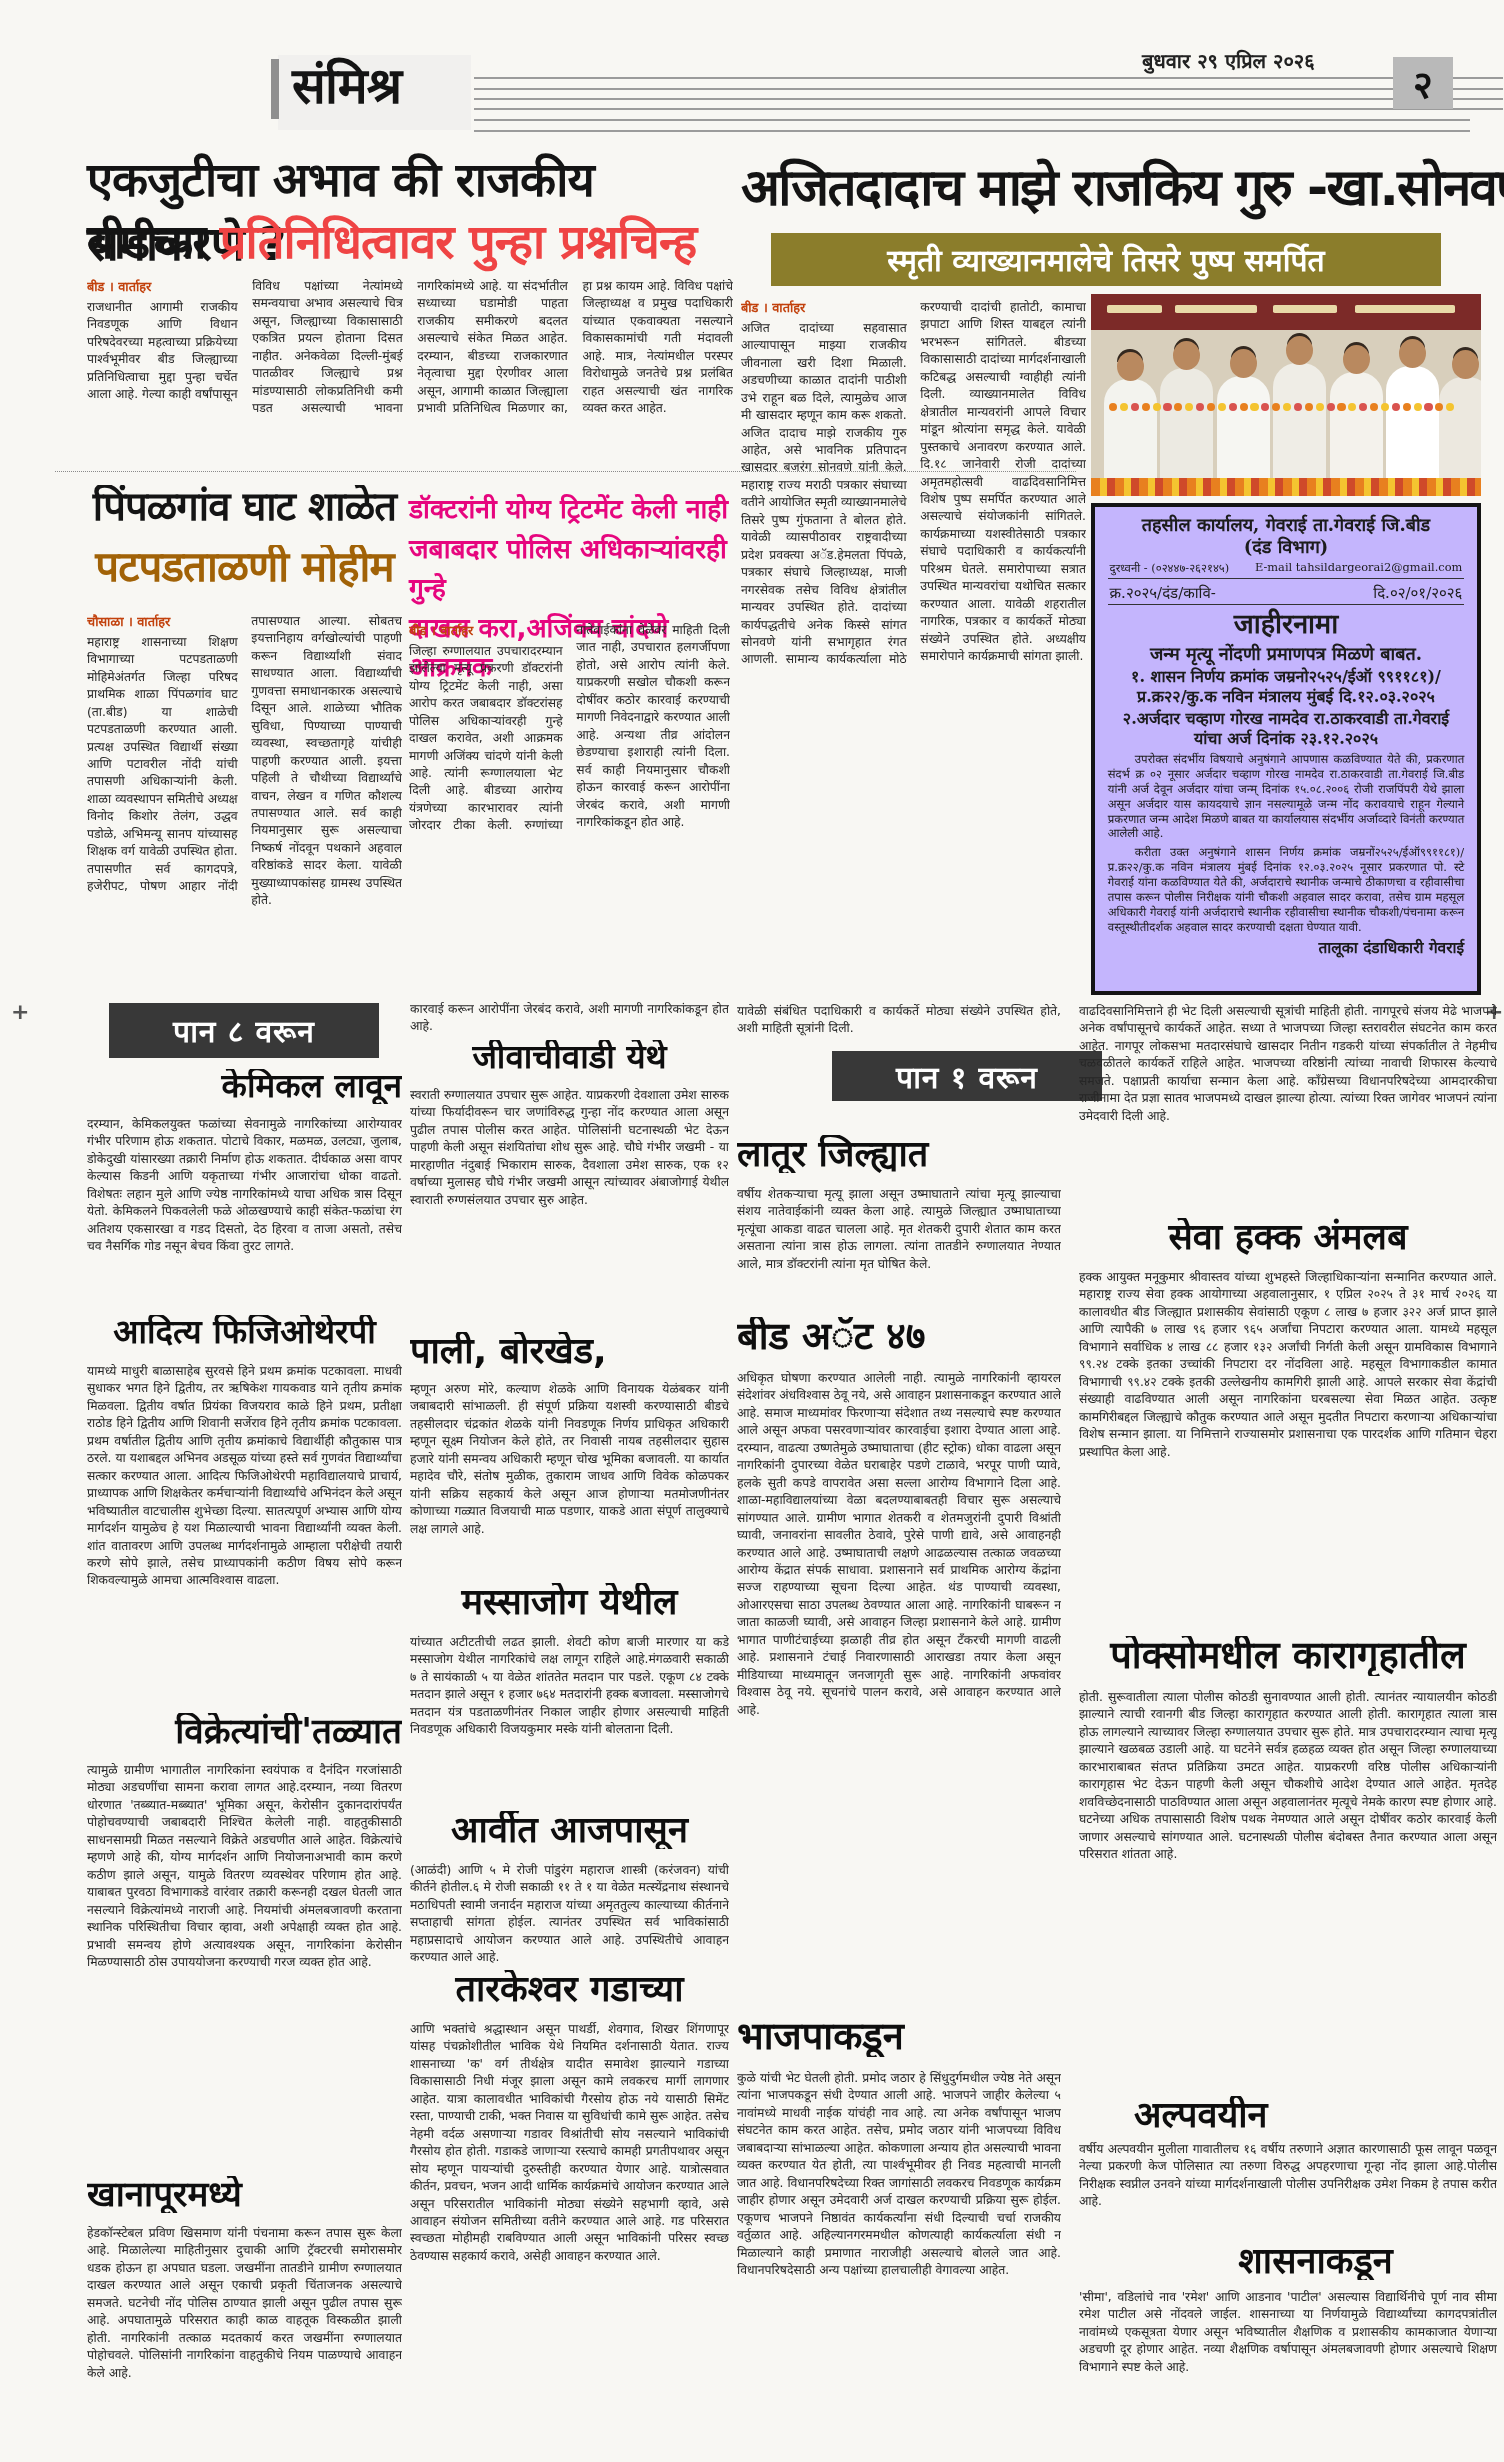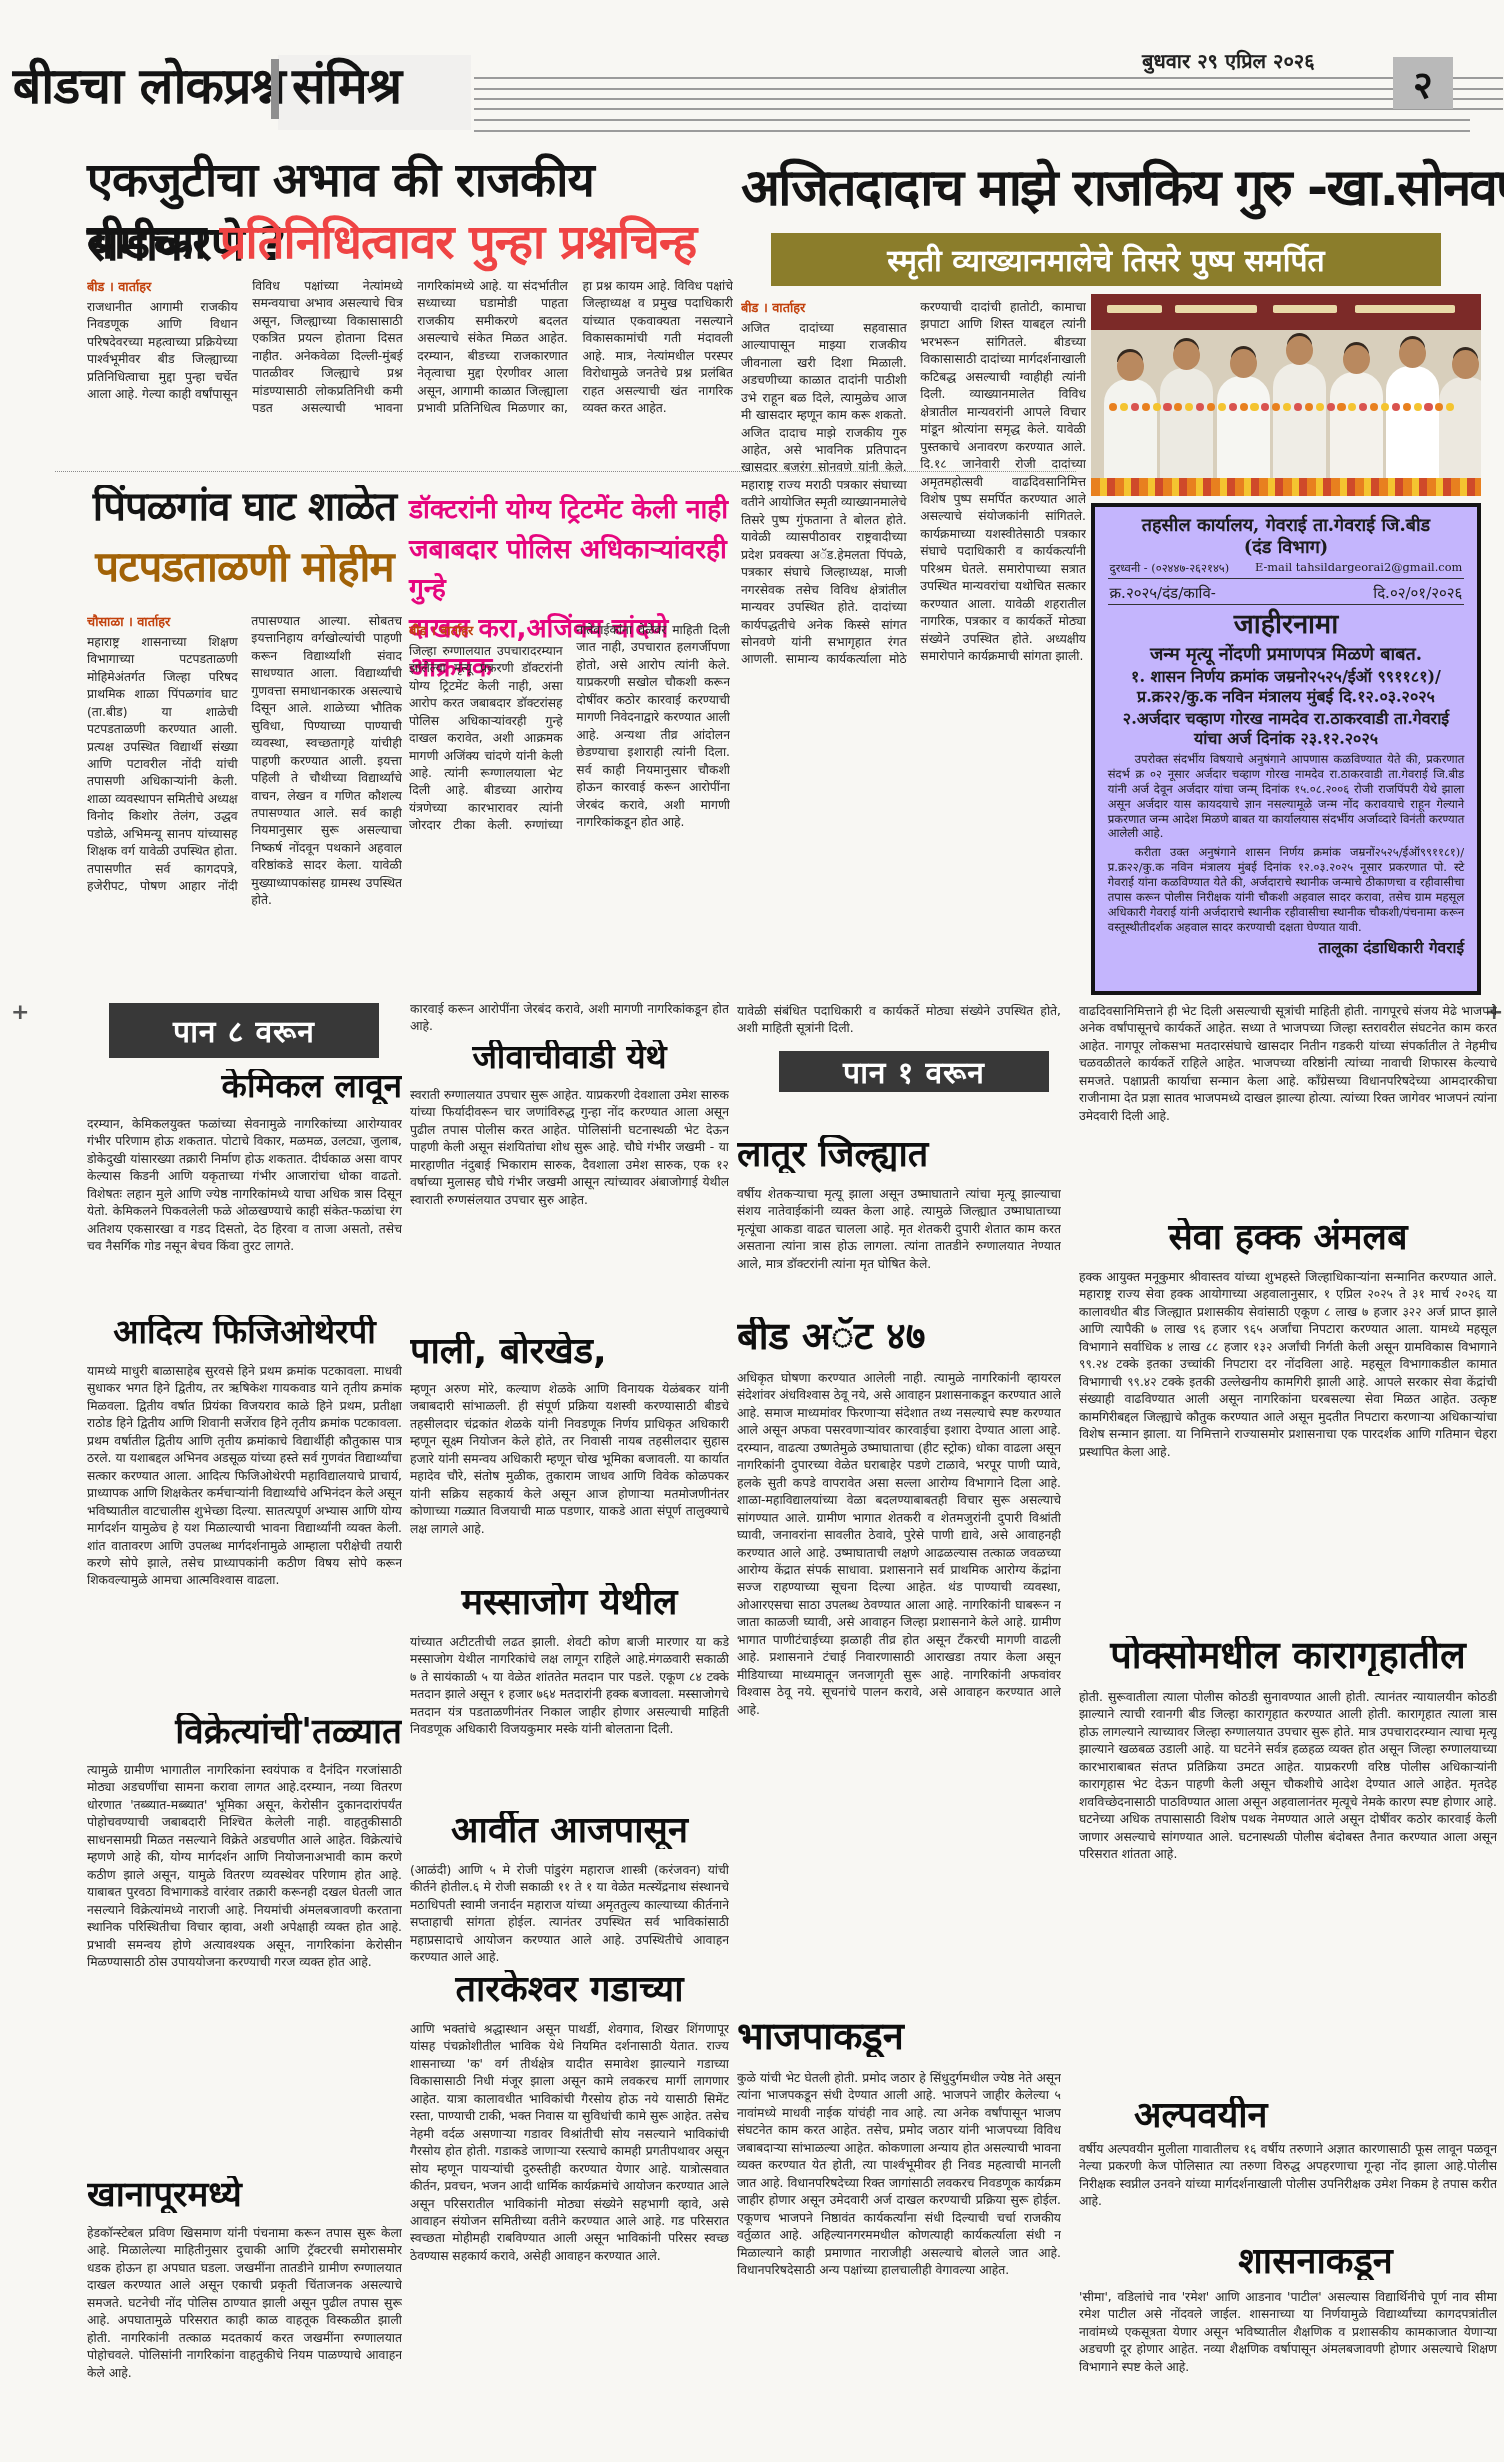--- a/index.html
+++ b/index.html
@@ -41,21 +41,20 @@
   .garland{position:absolute;display:flex;gap:2.7px}
   .garland b{width:8.2px;height:8.2px;border-radius:50%;display:block}
   .flowers{position:absolute;left:0;right:0;bottom:0;height:18px;
      background:repeating-linear-gradient(90deg,#e8801f 0 9px,#f4c430 9px 16.4px,#cf4a2a 16.4px 24px)}
 </style>
 </head>
 <body>
 
 <div class="abs" style="left:0;top:46px;width:657px;height:91px">
   <div class="abs" style="left:278px;top:9px;width:193px;height:75px;background:#f1f0ee"></div>
-  <div class="abs headline-black" style="left:12.8px;top:3.6px;font-size:50px;letter-spacing:-0.9px">बीडचा लोकप्रश्न</div>
   <div class="abs" style="left:271px;top:12.8px;width:8.2px;height:60px;background:#8f8f8f"></div>
   <div class="abs headline-black" style="left:292px;top:3.6px;font-size:50px;letter-spacing:-0.9px">संमिश्र</div>
 </div>
 
 <div class="abs" style="left:1142px;top:47px;font-size:20px;font-weight:600;color:#222">बुधवार २९ एप्रिल २०२६</div>
 
 <div class="abs" style="left:474px;top:0;width:1031px;height:137px">
   <div class="rule abs" style="left:0;top:77px;width:1029px"></div>
   <div class="rule abs" style="left:0;top:88px;width:1029px"></div>
   <div class="rule abs" style="left:0;top:98px;width:1029px"></div>
@@ -220,21 +219,21 @@
 <div class="abs sechead" style="left:410px;top:1332px;width:319px;font-size:36px;text-align:left">पाली, बोरखेड,</div>
 <div class="abs bodytxt" style="left:410px;top:1381px;width:319px;height:199px">म्हणून अरुण मोरे, कल्याण शेळके आणि विनायक येळंबकर यांनी जबाबदारी सांभाळली. ही संपूर्ण प्रक्रिया यशस्वी करण्यासाठी बीडचे तहसीलदार चंद्रकांत शेळके यांनी निवडणूक निर्णय प्राधिकृत अधिकारी म्हणून सूक्ष्म नियोजन केले होते, तर निवासी नायब तहसीलदार सुहास हजारे यांनी समन्वय अधिकारी म्हणून चोख भूमिका बजावली. या कार्यात महादेव चौरे, संतोष मुळीक, तुकाराम जाधव आणि विवेक कोळपकर यांनी सक्रिय सहकार्य केले असून आज होणाऱ्या मतमोजणीनंतर कोणाच्या गळ्यात विजयाची माळ पडणार, याकडे आता संपूर्ण तालुक्याचे लक्ष लागले आहे.</div>
 <div class="abs sechead" style="left:410px;top:1583px;width:319px;font-size:36px">मस्साजोग येथील</div>
 <div class="abs bodytxt" style="left:410px;top:1634px;width:319px;height:173px">यांच्यात अटीटतीची लढत झाली. शेवटी कोण बाजी मारणार या कडे मस्साजोग येथील नागरिकांचे लक्ष लागून राहिले आहे.मंगळवारी सकाळी ७ ते सायंकाळी ५ या वेळेत शांततेत मतदान पार पडले. एकूण ८४ टक्के मतदान झाले असून १ हजार ७६४ मतदारांनी हक्क बजावला. मस्साजोगचे मतदान यंत्र पडताळणीनंतर निकाल जाहीर होणार असल्याची माहिती निवडणूक अधिकारी विजयकुमार मस्के यांनी बोलताना दिली.</div>
 <div class="abs sechead" style="left:410px;top:1811px;width:319px;font-size:36px">आर्वीत आजपासून</div>
 <div class="abs bodytxt" style="left:410px;top:1862px;width:319px;height:104px">(आळंदी) आणि ५ मे रोजी पांडुरंग महाराज शास्त्री (करंजवन) यांची कीर्तने होतील.६ मे रोजी सकाळी ११ ते १ या वेळेत मत्स्येंद्रनाथ संस्थानचे मठाधिपती स्वामी जनार्दन महाराज यांच्या अमृततुल्य काल्याच्या कीर्तनाने सप्ताहाची सांगता होईल. त्यानंतर उपस्थित सर्व भाविकांसाठी महाप्रसादाचे आयोजन करण्यात आले आहे. उपस्थितीचे आवाहन करण्यात आले आहे.</div>
 <div class="abs sechead" style="left:410px;top:1970px;width:319px;font-size:36px">तारकेश्वर गडाच्या</div>
 <div class="abs bodytxt" style="left:410px;top:2021px;width:319px;height:432px">आणि भक्तांचे श्रद्धास्थान असून पाथर्डी, शेवगाव, शिखर शिंगणापूर यांसह पंचक्रोशीतील भाविक येथे नियमित दर्शनासाठी येतात. राज्य शासनाच्या 'क' वर्ग तीर्थक्षेत्र यादीत समावेश झाल्याने गडाच्या विकासासाठी निधी मंजूर झाला असून कामे लवकरच मार्गी लागणार आहेत. यात्रा कालावधीत भाविकांची गैरसोय होऊ नये यासाठी सिमेंट रस्ता, पाण्याची टाकी, भक्त निवास या सुविधांची कामे सुरू आहेत. तसेच नेहमी वर्दळ असणाऱ्या गडावर विश्रांतीची सोय नसल्याने भाविकांची गैरसोय होत होती. गडाकडे जाणाऱ्या रस्त्याचे कामही प्रगतीपथावर असून सोय म्हणून पायऱ्यांची दुरुस्तीही करण्यात येणार आहे. यात्रोत्सवात कीर्तन, प्रवचन, भजन आदी धार्मिक कार्यक्रमांचे आयोजन करण्यात आले असून परिसरातील भाविकांनी मोठ्या संख्येने सहभागी व्हावे, असे आवाहन संयोजन समितीच्या वतीने करण्यात आले आहे. गड परिसरात स्वच्छता मोहीमही राबविण्यात आली असून भाविकांनी परिसर स्वच्छ ठेवण्यास सहकार्य करावे, असेही आवाहन करण्यात आले.</div>
 
 <div class="abs bodytxt" style="left:737px;top:1003px;width:324px;height:42px">यावेळी संबंधित पदाधिकारी व कार्यकर्ते मोठ्या संख्येने उपस्थित होते, अशी माहिती सूत्रांनी दिली.</div>
-<div class="abs panbox" style="left:779px;top:1051px;width:270px;height:41px">
+<div class="abs panbox" style="left:832px;top:1051px;width:270px;height:50px">
   <span>पान १ वरून</span>
 </div>
 <div class="abs sechead" style="left:737px;top:1135px;width:324px;font-size:36px;text-align:left">लातूर जिल्ह्यात</div>
 <div class="abs bodytxt" style="left:737px;top:1186px;width:324px;height:130px">वर्षीय शेतकऱ्याचा मृत्यू झाला असून उष्माघाताने त्यांचा मृत्यू झाल्याचा संशय नातेवाईकांनी व्यक्त केला आहे. त्यामुळे जिल्ह्यात उष्माघाताच्या मृत्यूंचा आकडा वाढत चालला आहे. मृत शेतकरी दुपारी शेतात काम करत असताना त्यांना त्रास होऊ लागला. त्यांना तातडीने रुग्णालयात नेण्यात आले, मात्र डॉक्टरांनी त्यांना मृत घोषित केले.</div>
 <div class="abs sechead" style="left:737px;top:1317px;width:324px;font-size:38px;text-align:left">बीड अॅट ४७</div>
 <div class="abs bodytxt" style="left:737px;top:1370px;width:324px;height:644px">अधिकृत घोषणा करण्यात आलेली नाही. त्यामुळे नागरिकांनी व्हायरल संदेशांवर अंधविश्वास ठेवू नये, असे आवाहन प्रशासनाकडून करण्यात आले आहे. समाज माध्यमांवर फिरणाऱ्या संदेशात तथ्य नसल्याचे स्पष्ट करण्यात आले असून अफवा पसरवणाऱ्यांवर कारवाईचा इशारा देण्यात आला आहे. दरम्यान, वाढत्या उष्णतेमुळे उष्माघाताचा (हीट स्ट्रोक) धोका वाढला असून नागरिकांनी दुपारच्या वेळेत घराबाहेर पडणे टाळावे, भरपूर पाणी प्यावे, हलके सुती कपडे वापरावेत असा सल्ला आरोग्य विभागाने दिला आहे. शाळा-महाविद्यालयांच्या वेळा बदलण्याबाबतही विचार सुरू असल्याचे सांगण्यात आले. ग्रामीण भागात शेतकरी व शेतमजुरांनी दुपारी विश्रांती घ्यावी, जनावरांना सावलीत ठेवावे, पुरेसे पाणी द्यावे, असे आवाहनही करण्यात आले आहे. उष्माघाताची लक्षणे आढळल्यास तत्काळ जवळच्या आरोग्य केंद्रात संपर्क साधावा. प्रशासनाने सर्व प्राथमिक आरोग्य केंद्रांना सज्ज राहण्याच्या सूचना दिल्या आहेत. थंड पाण्याची व्यवस्था, ओआरएसचा साठा उपलब्ध ठेवण्यात आला आहे. नागरिकांनी घाबरून न जाता काळजी घ्यावी, असे आवाहन जिल्हा प्रशासनाने केले आहे. ग्रामीण भागात पाणीटंचाईच्या झळाही तीव्र होत असून टँकरची मागणी वाढली आहे. प्रशासनाने टंचाई निवारणासाठी आराखडा तयार केला असून मीडियाच्या माध्यमातून जनजागृती सुरू आहे. नागरिकांनी अफवांवर विश्वास ठेवू नये. सूचनांचे पालन करावे, असे आवाहन करण्यात आले आहे.</div>
 <div class="abs sechead" style="left:737px;top:2017px;width:324px;font-size:38px;text-align:left">भाजपाकडून</div>
 <div class="abs bodytxt" style="left:737px;top:2070px;width:324px;height:383px">कुळे यांची भेट घेतली होती. प्रमोद जठार हे सिंधुदुर्गमधील ज्येष्ठ नेते असून त्यांना भाजपकडून संधी देण्यात आली आहे. भाजपने जाहीर केलेल्या ५ नावांमध्ये माधवी नाईक यांचंही नाव आहे. त्या अनेक वर्षांपासून भाजप संघटनेत काम करत आहेत. तसेच, प्रमोद जठार यांनी भाजपच्या विविध जबाबदाऱ्या सांभाळल्या आहेत. कोकणाला अन्याय होत असल्याची भावना व्यक्त करण्यात येत होती, त्या पार्श्वभूमीवर ही निवड महत्वाची मानली जात आहे. विधानपरिषदेच्या रिक्त जागांसाठी लवकरच निवडणूक कार्यक्रम जाहीर होणार असून उमेदवारी अर्ज दाखल करण्याची प्रक्रिया सुरू होईल. एकूणच भाजपने निष्ठावंत कार्यकर्त्यांना संधी दिल्याची चर्चा राजकीय वर्तुळात आहे. अहिल्यानगरममधील कोणत्याही कार्यकर्त्याला संधी न मिळाल्याने काही प्रमाणात नाराजीही असल्याचे बोलले जात आहे. विधानपरिषदेसाठी अन्य पक्षांच्या हालचालीही वेगावल्या आहेत.</div>
 
 <div class="abs bodytxt" style="left:1079px;top:1003px;width:418px;height:212px">वाढदिवसानिमित्ताने ही भेट दिली असल्याची सूत्रांची माहिती होती. नागपूरचे संजय मेढे भाजपचे अनेक वर्षांपासूनचे कार्यकर्ते आहेत. सध्या ते भाजपच्या जिल्हा स्तरावरील संघटनेत काम करत आहेत. नागपूर लोकसभा मतदारसंघाचे खासदार नितीन गडकरी यांच्या संपर्कातील ते नेहमीच चळवळीतले कार्यकर्ते राहिले आहेत. भाजपच्या वरिष्ठांनी त्यांच्या नावाची शिफारस केल्याचे समजते. पक्षाप्रती कार्याचा सन्मान केला आहे. काँग्रेसच्या विधानपरिषदेच्या आमदारकीचा राजीनामा देत प्रज्ञा सातव भाजपमध्ये दाखल झाल्या होत्या. त्यांच्या रिक्त जागेवर भाजपनं त्यांना उमेदवारी दिली आहे.</div>

